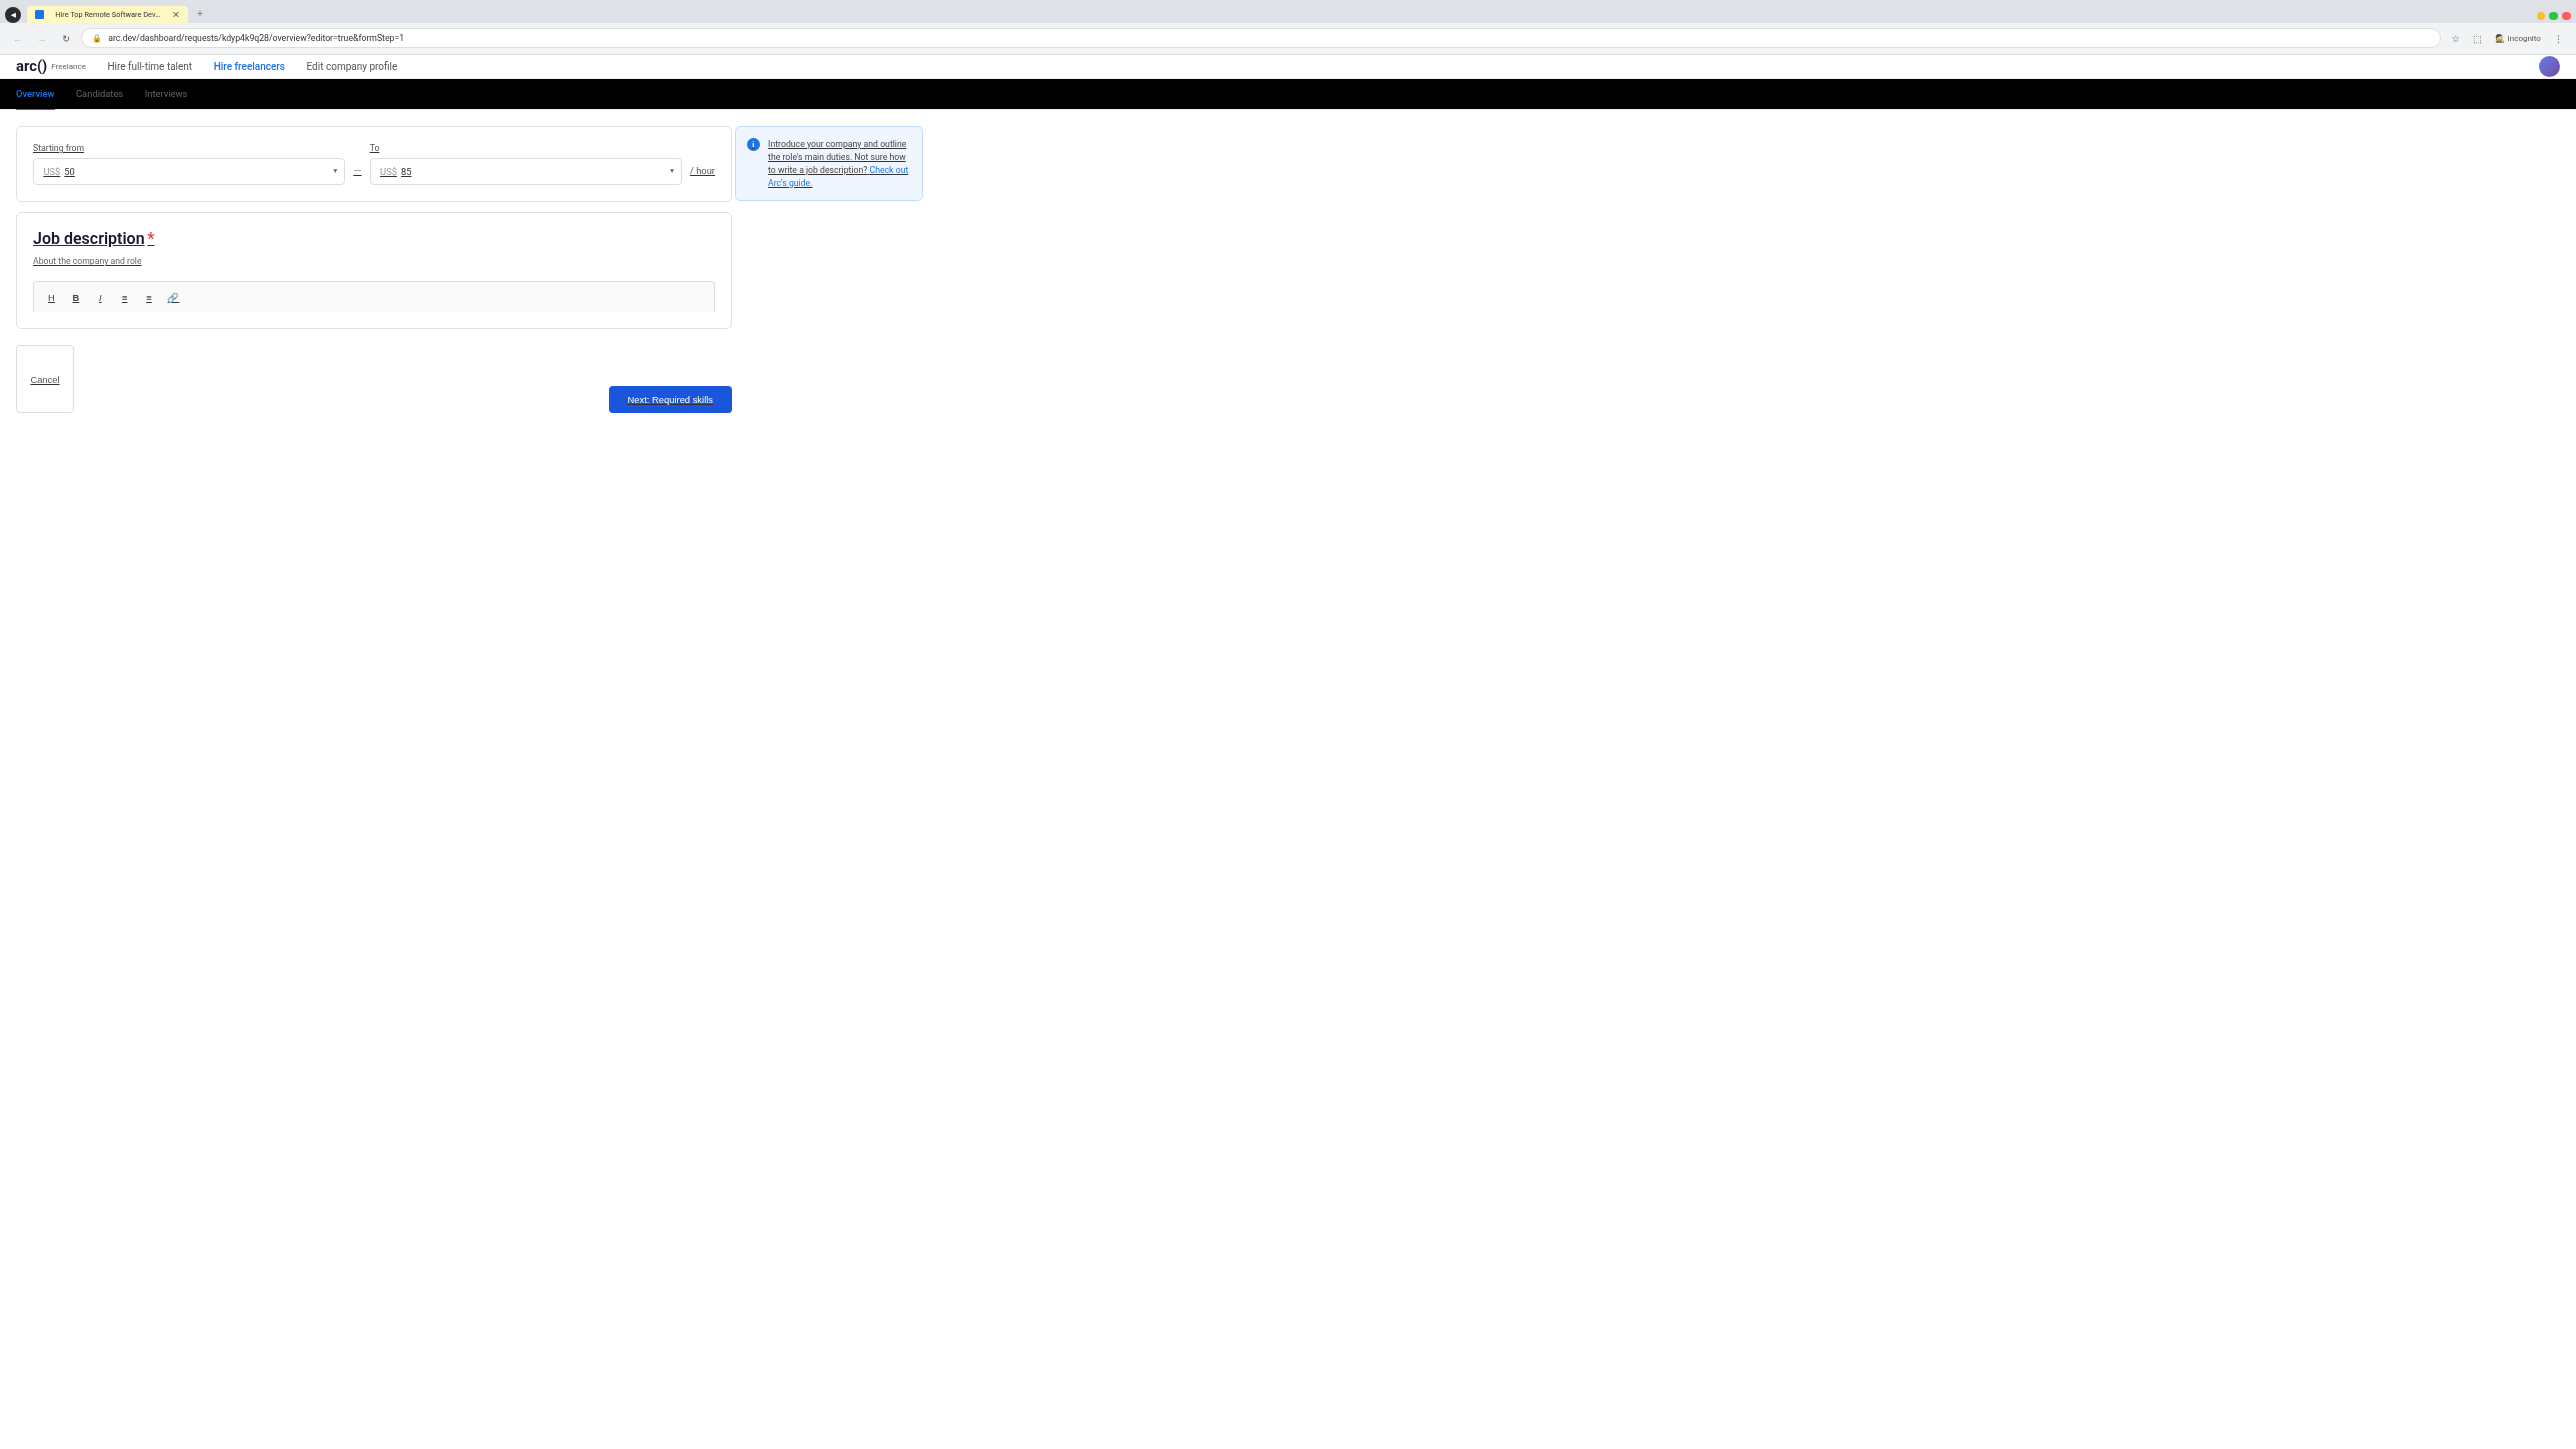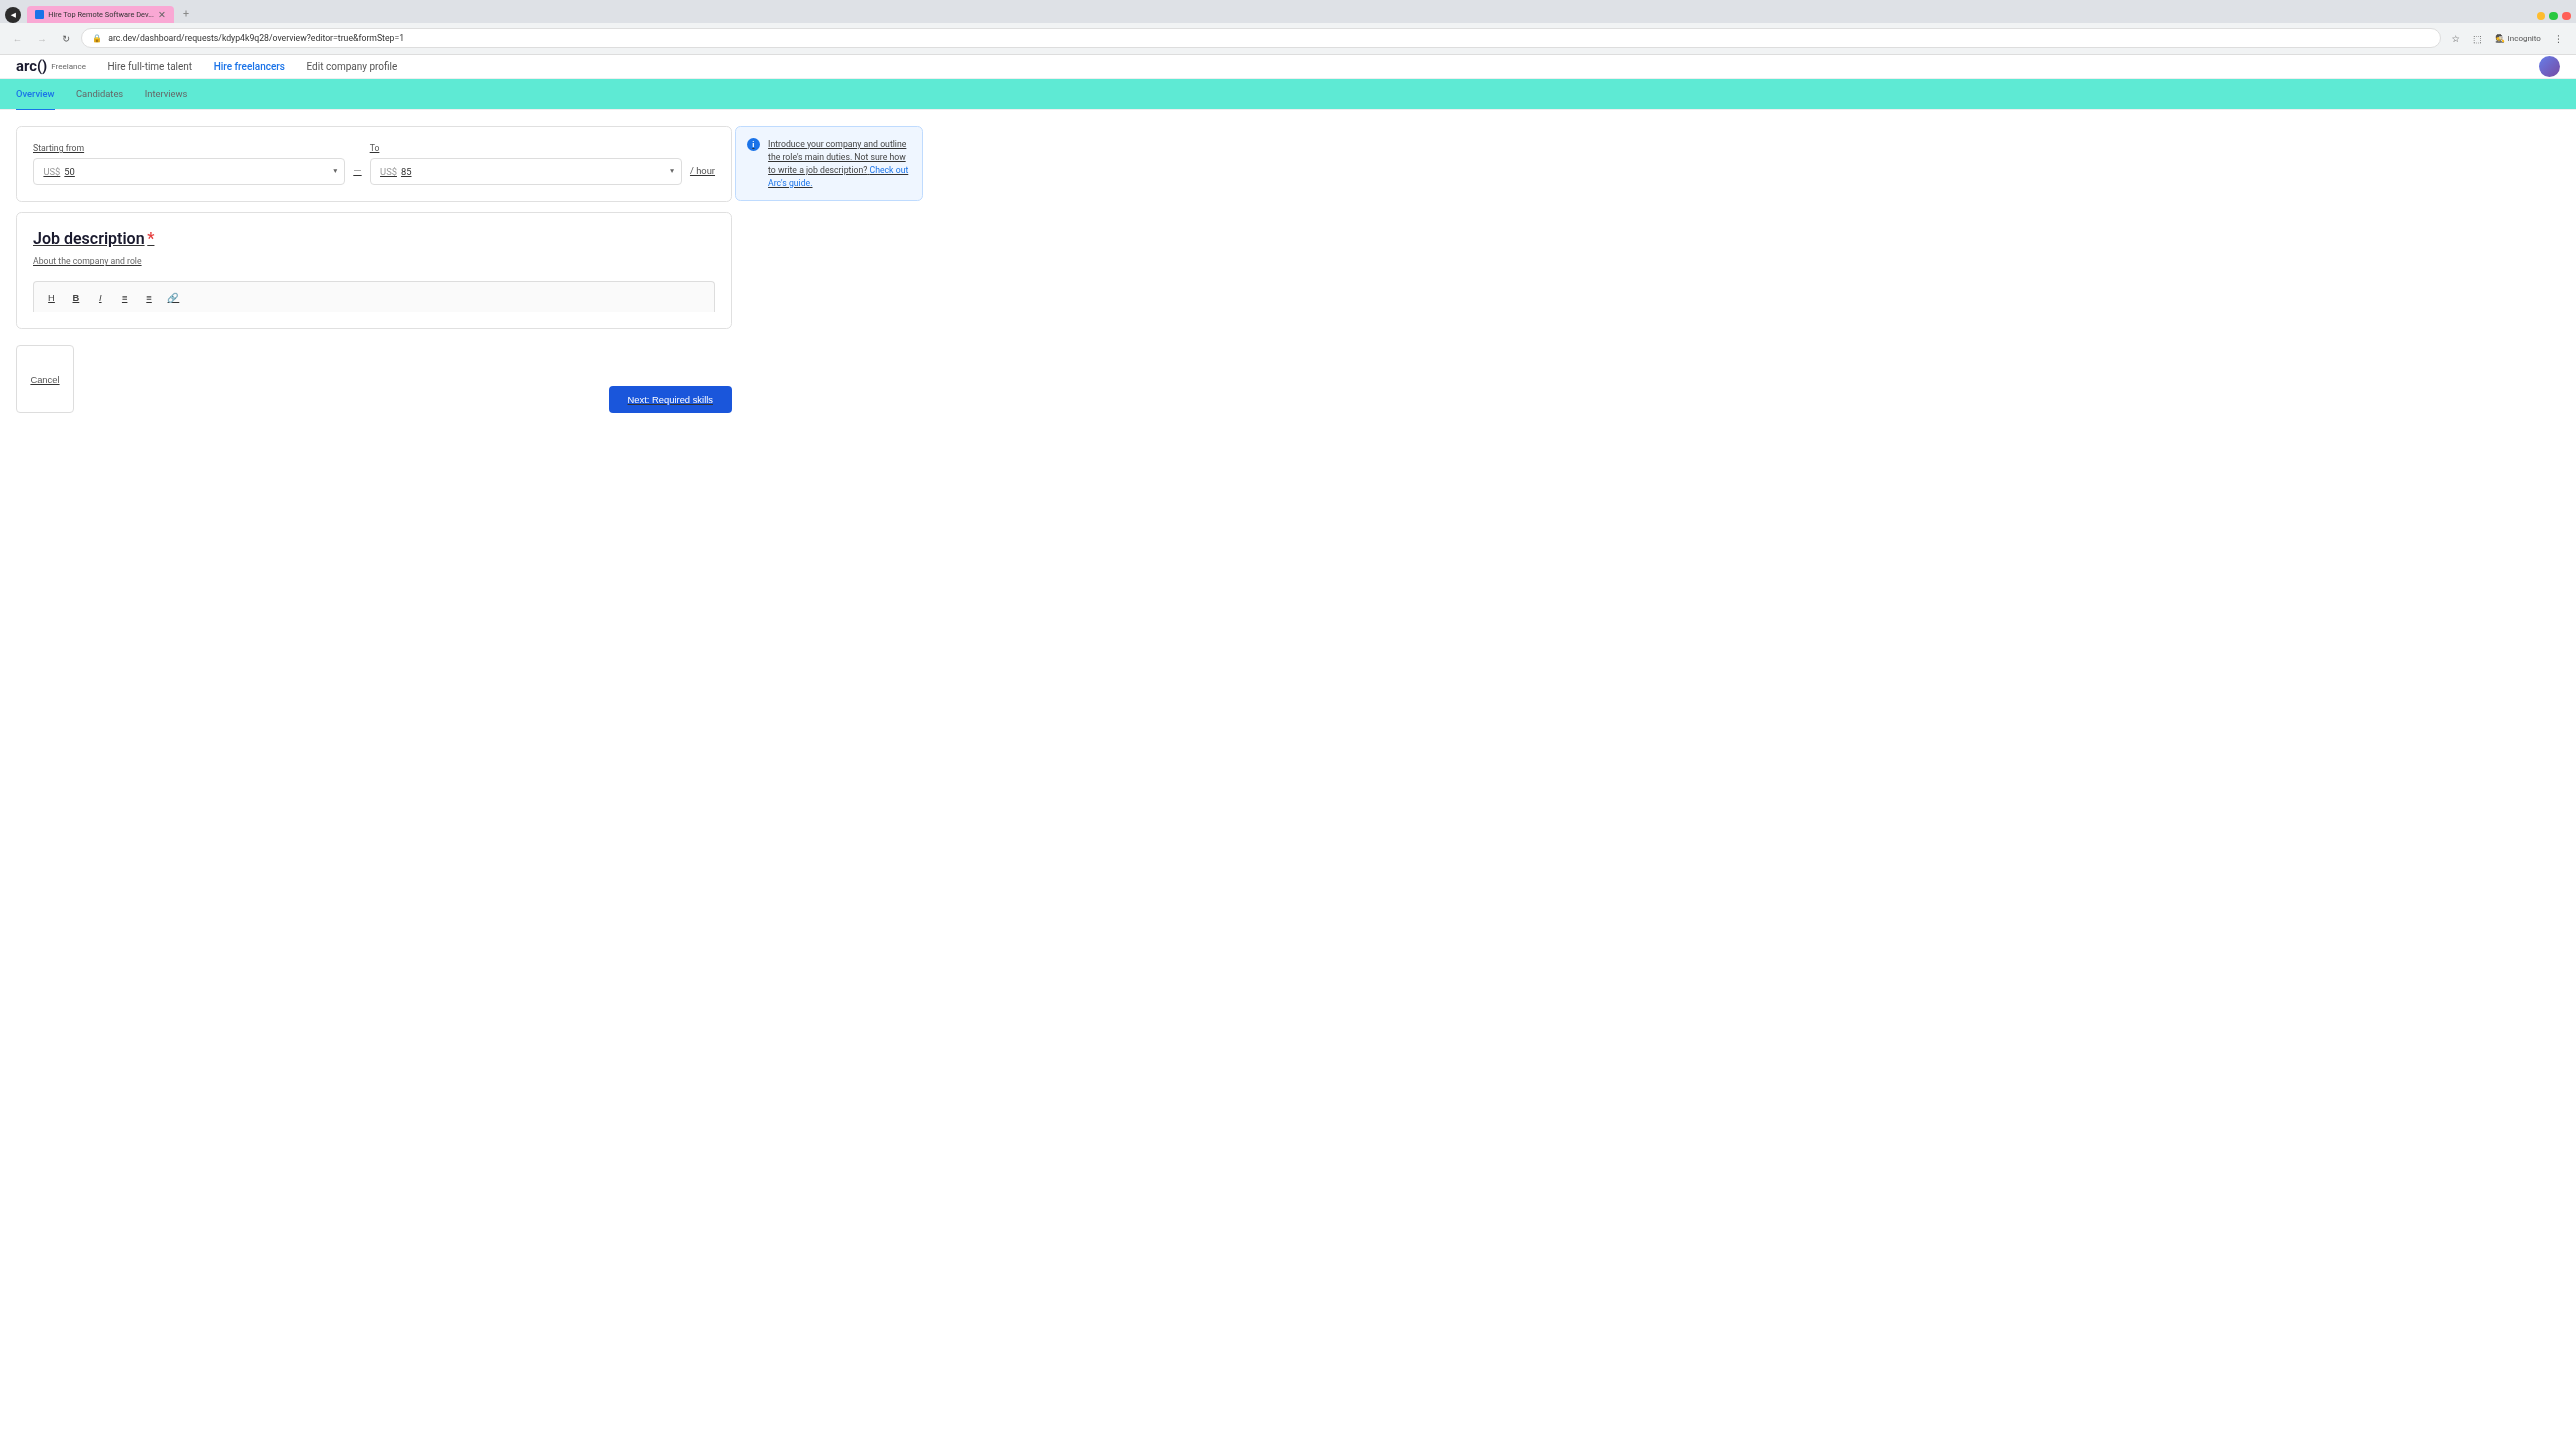--- a/index.html
+++ b/index.html
@@ -9,26 +9,26 @@
     }
 
     body {
       font-family: -apple-system, BlinkMacSystemFont, 'Segoe UI', Roboto, sans-serif;
       background: #fff;
       font-size: 9.4px;
       color: #333;
     }
 
     .browser-tab {
-      background: #f9a8d4;
+      background: #fef9c3;
       border-radius: 4px 4px 0 0;
       padding: 4px 8px;
       display: flex;
       align-items: center;
-      gap: 4px;
+      gap: 11px;
       font-size: 8px;
       color: #333;
       min-width: 107px;
       max-width: 161px;
     }
 
     .browser-tab .tab-favicon {
       width: 9.4px;
       height: 9.4px;
       background: #1a73e8;
@@ -195,21 +195,21 @@
       background: linear-gradient(135deg, #667eea, #764ba2);
       cursor: pointer;
       overflow: hidden;
     }
 
     
     .page-tabs {
       display: flex;
       padding: 0 16px;
       border-bottom: 0.7px solid #eee;
-      background: #5eead4;
+      background: #000000;
     }
 
     .page-tab {
       padding: 9.4px 0;
       margin-right: 21.5px;
       font-size: 9.4px;
       color: #666;
       cursor: pointer;
       border-bottom: 1.3px solid transparent;
       margin-bottom: -0.7px;

